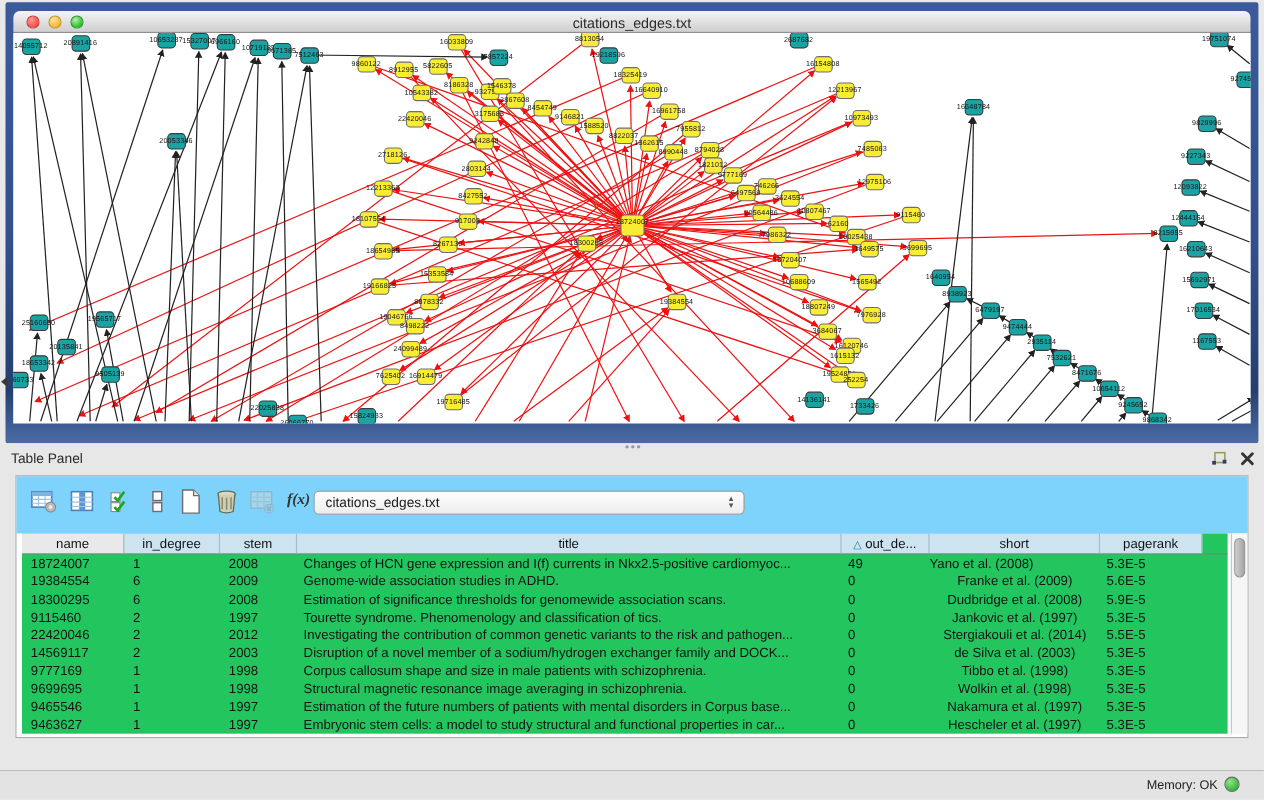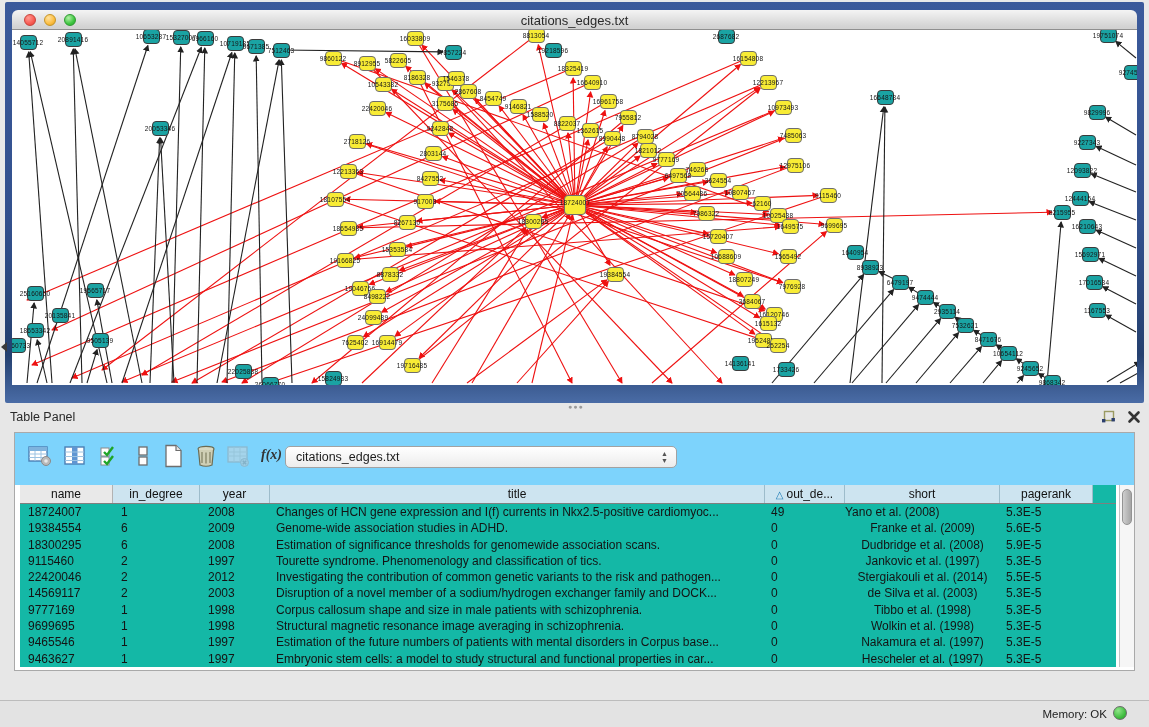--- a/index.html
+++ b/index.html
@@ -41,21 +41,21 @@
     background:#fff; border:1px solid #a9a9a9; }
   .toolbar { position:absolute; left:0; top:0; width:100%; height:52px; background:#7dd3fc; }
   .tb-btn { position:absolute; top:10px; width:26px; height:26px; cursor:pointer; }
   .tb-btn.disabled { opacity:.45; cursor:default; }
   .fx { font-family:"Liberation Serif",serif; font-style:italic; font-weight:bold; font-size:14px; color:#333; }
   .net-select { position:absolute; left:270px; top:13px; width:392px; height:22px;
     background:linear-gradient(180deg,#ffffff,#ececec); border:1px solid #a2a2a2; border-radius:5px;
     font-size:12.5px; color:#1c1c1c; line-height:20px; padding-left:10px; cursor:pointer; }
   .stepper { position:absolute; right:8px; top:3px; font-size:7px; color:#555; line-height:7px; text-align:center; }
 
-  .grid { position:absolute; left:5px; top:52px; width:1096px; height:182px; background:#14b8a6; }
+  .grid { position:absolute; left:5px; top:52px; width:1096px; height:182px; background:#22c55e; }
   .ghead { position:absolute; left:0; top:0; height:19px; width:100%; border-bottom:1px solid #7f7f7f; }
   .hcell { position:absolute; top:0; height:18px; background:#cde4f0; border-right:1px solid #9dbccb;
     font-size:12px; color:#111; text-align:center; line-height:18px; overflow:hidden; white-space:nowrap; }
   .hcell.gray { background:#e9e9e9; border-right:1px solid #b2b2b2; }
   .hcell .sort { color:#1a7ab5; font-size:10px; margin-right:3px; }
   .gbody { position:absolute; left:0; top:19px; width:100%; }
   .grow { position:relative; height:16.3px; }
   .gcell { position:absolute; top:0; height:16.3px; font-size:12px; color:#141414; line-height:16.3px;
     white-space:nowrap; overflow:hidden; }
   .vscroll { position:absolute; right:0px; top:52px; width:15px; height:182px; background:#f6f6f6; border-left:1px solid #c4c4c4; }
@@ -682,21 +682,21 @@
       <div class="net-select">
         <span>citations_edges.txt</span>
         <span class="stepper">▲<br>▼</span>
       </div>
     </div>
 
     <div class="grid">
       <div class="ghead" id="ghead">
           <div class="hcell gray" style="left: 0px; width: 93px;"><span>name</span></div>
           <div class="hcell" style="left: 93px; width: 87px;"><span>in_degree</span></div>
-          <div class="hcell" style="left: 180px; width: 70px;"><span>year</span></div>
+          <div class="hcell" style="left: 180px; width: 70px;"><span>stem</span></div>
           <div class="hcell" style="left: 250px; width: 495px;"><span>title</span></div>
           <div class="hcell" style="left: 745px; width: 80px;"><span class="sort">△</span><span>out_de...</span></div>
           <div class="hcell" style="left: 825px; width: 155px;"><span>short</span></div>
           <div class="hcell" style="left: 980px; width: 93px;"><span>pagerank</span></div>
         </div>
       <div class="gbody" id="gbody">
           <div class="grow">
             <div class="gcell" style="left: 0px; width: 93px; padding-left: 8px;">18724007</div>
             <div class="gcell" style="left: 93px; width: 87px; padding-left: 8px;">1</div>
             <div class="gcell" style="left: 180px; width: 70px; padding-left: 8px;">2008</div>

